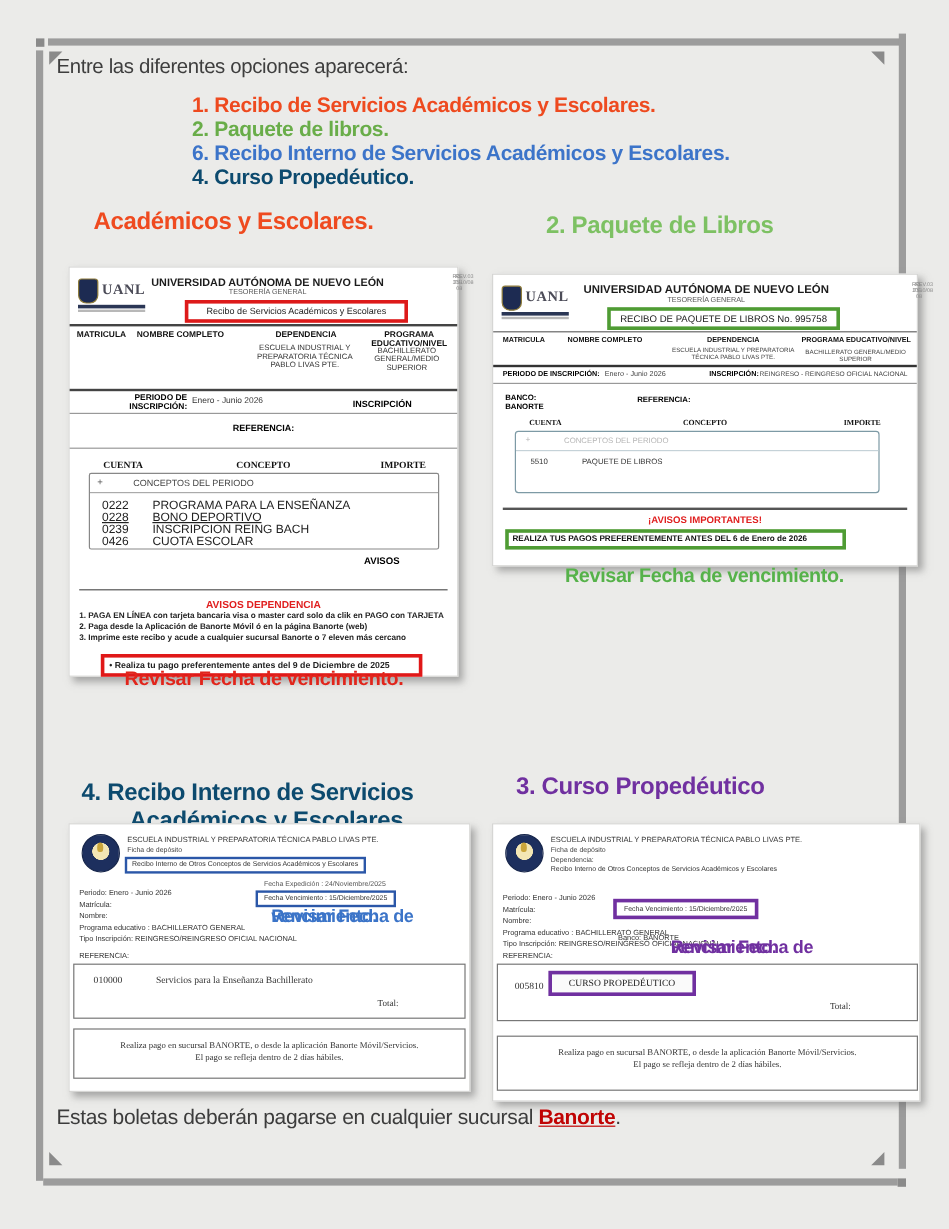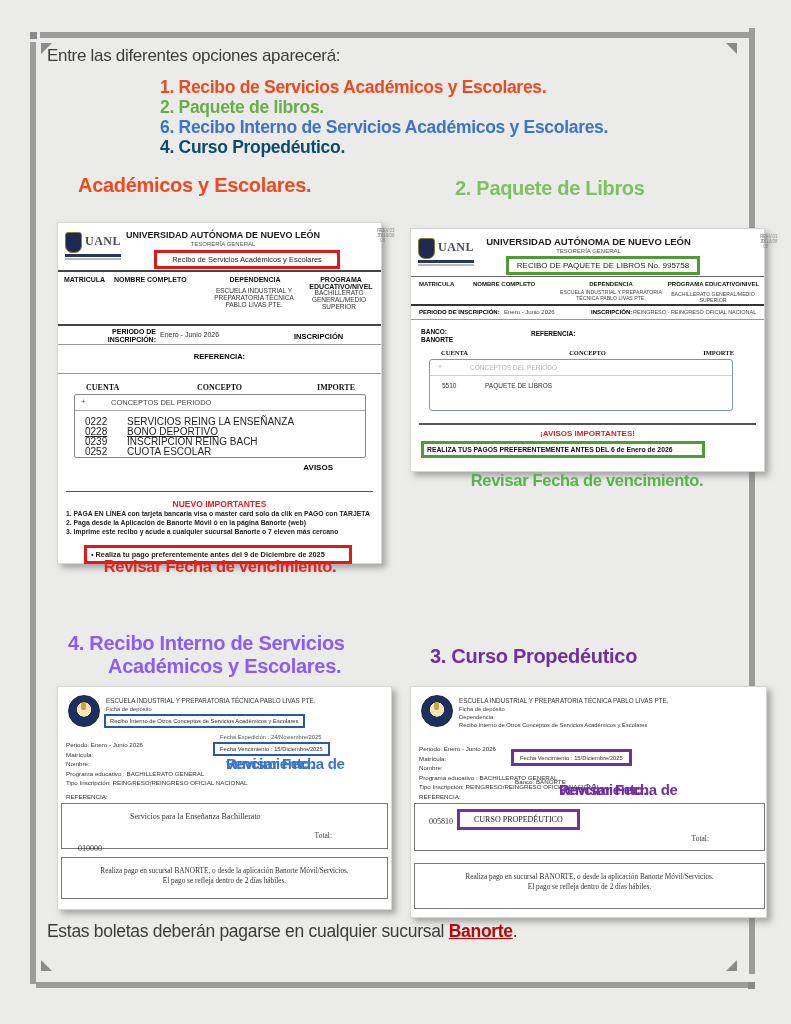--- a/index.html
+++ b/index.html
@@ -23,21 +23,21 @@
   
   .intro{left:47px;top:46px;font-size:17px;color:#3e3e3e;letter-spacing:-.3px;}
   .options{left:160px;top:77px;list-style:none;margin:0;padding:0;}
   .options li{font-weight:bold;font-size:17.5px;line-height:20px;letter-spacing:-.3px;}
   .opt1{color:#ee4a1f;} .opt2{color:#69ad49;} .opt3{color:#3c74c9;} .opt4{color:#0c4a6e;}
 
   .sec-h{font-weight:bold;font-size:20px;line-height:23px;letter-spacing:-.3px;}
   .h-s1{left:50px;top:174px;color:#ef4a1f;}
   .h-s1 .l2{padding-left:28px;}
   .h-s2{left:455px;top:177px;color:#7dc163;}
-  .h-s4{left:68px;top:632px;color:#8b5cf6;}
+  .h-s4{left:68px;top:650px;color:#0c4a6e;}
   .h-s4 .l2{padding-left:40px;}
   .h-s3{left:430px;top:645px;color:#7030a0;}
 
   
   .card{position:absolute;background:#fff;border:1px solid #d6d6d4;box-shadow:4px 4px 6px rgba(110,110,110,.55);}
   .card *{position:absolute;}
   .r1{left:57px;top:222px;width:323px;height:340px;}
   .r2{left:410px;top:228px;width:353px;height:242px;}
   .r3{left:57px;top:686px;width:333px;height:222px;}
   .r4{left:410px;top:686px;width:355px;height:230px;}
@@ -128,21 +128,21 @@
   
   .r3 .school{left:48px;top:10px;font-size:6.3px;color:#333;}
   .r3 .ficha{left:48px;top:19px;font-size:5.8px;color:#444;}
   .r3 .tbox{left:46px;top:27px;border:2px solid #2b57a8;font-size:5.8px;padding:2px 4px;color:#333;background:#fff;}
   .r3 .inf{left:8px;font-size:6.2px;color:#333;}
   .r3 .i0{top:54px;} .r3 .i1{top:64px;} .r3 .i2{top:73px;} .r3 .i3{top:83px;} .r3 .i4{top:92px;}
   .r3 .fexp{left:162px;top:47px;font-size:5.8px;color:#555;}
   .r3 .fvenc{left:155px;top:55px;border:2.5px solid #2b57a8;font-size:5.8px;padding:2px 5px;color:#333;background:#fff;}
   .r3 .ref{left:8px;top:106px;font-size:6.2px;color:#333;}
   .r3 .ibox{left:3px;top:116px;width:325px;height:44px;border:1px solid #777;}
-  .r3 .ibox .rc{left:16px;top:8px;font-family:"Liberation Serif",serif;font-size:8px;color:#333;margin-top:32px;}
+  .r3 .ibox .rc{left:16px;top:8px;font-family:"Liberation Serif",serif;font-size:8px;color:#333;}
   .r3 .ibox .rn{left:68px;top:8px;font-family:"Liberation Serif",serif;font-size:8px;color:#333;}
   .r3 .ibox .tot{right:55px;top:27px;font-family:"Liberation Serif",serif;font-size:7.5px;color:#333;}
   .r3 .paybox{left:3px;top:170px;width:325px;height:40px;border:1px solid #777;}
   .r3 .paybox div{left:0;width:100%;text-align:center;font-family:"Liberation Serif",serif;font-size:7.3px;color:#333;}
   .r3 .p1{top:8px;} .r3 .p2{top:18px;}
   .r3 .note{left:168px;top:68px;width:162px;text-align:center;font-weight:bold;font-size:15px;line-height:17px;color:#3b74c8;letter-spacing:-.3px;}
 
   
   .r4 .school{left:48px;top:10px;font-size:6.3px;color:#333;}
   .r4 .ficha{left:48px;top:19px;font-size:5.8px;color:#444;}
@@ -227,31 +227,31 @@
     <div class="ref">REFERENCIA:</div>
     <div class="hline hl-d"></div>
     <div class="th th-cu">CUENTA</div>
     <div class="th th-co">CONCEPTO</div>
     <div class="th th-im">IMPORTE</div>
     <div class="ibox">
       <span class="plus">+</span>
       <span class="grp">CONCEPTOS DEL PERIODO</span>
       <span class="gline"></span>
       <span class="rrow rc ry0">0222</span>
-      <span class="rrow rn ry0">SERVICIOS REING LA ENSEÑANZA</span>
+      <span class="rrow rn ry0">PROGRAMA PARA LA ENSEÑANZA</span>
       <span class="rrow rc ry1">0228</span>
       <span class="rrow rn ry1">BONO DEPORTIVO</span>
       <span class="rrow rc ry2">0239</span>
       <span class="rrow rn ry2">INSCRIPCION REING BACH</span>
-      <span class="rrow rc ry3">0252</span>
+      <span class="rrow rc ry3">0426</span>
       <span class="rrow rn ry3">CUOTA ESCOLAR</span>
     </div>
     <div class="total">AVISOS</div>
     <div class="hline hl-e"></div>
-    <div class="avt">NUEVO IMPORTANTES</div>
+    <div class="avt">AVISOS DEPENDENCIA</div>
     <div class="avl">
       <div>1. PAGA EN LÍNEA con tarjeta bancaria visa o master card solo da clik en PAGO con TARJETA</div>
       <div>2. Paga desde la Aplicación de Banorte Móvil ó en la página Banorte (web)</div>
       <div>3. Imprime este recibo y acude a cualquier sucursal Banorte o 7 eleven más cercano</div>
     </div>
     <div class="dl">•  Realiza tu pago preferentemente antes del 9 de Diciembre de 2025</div>
   </div>
   <div class="abs note-r1">Revisar Fecha de vencimiento.</div>
 
   <div class="card r2">

